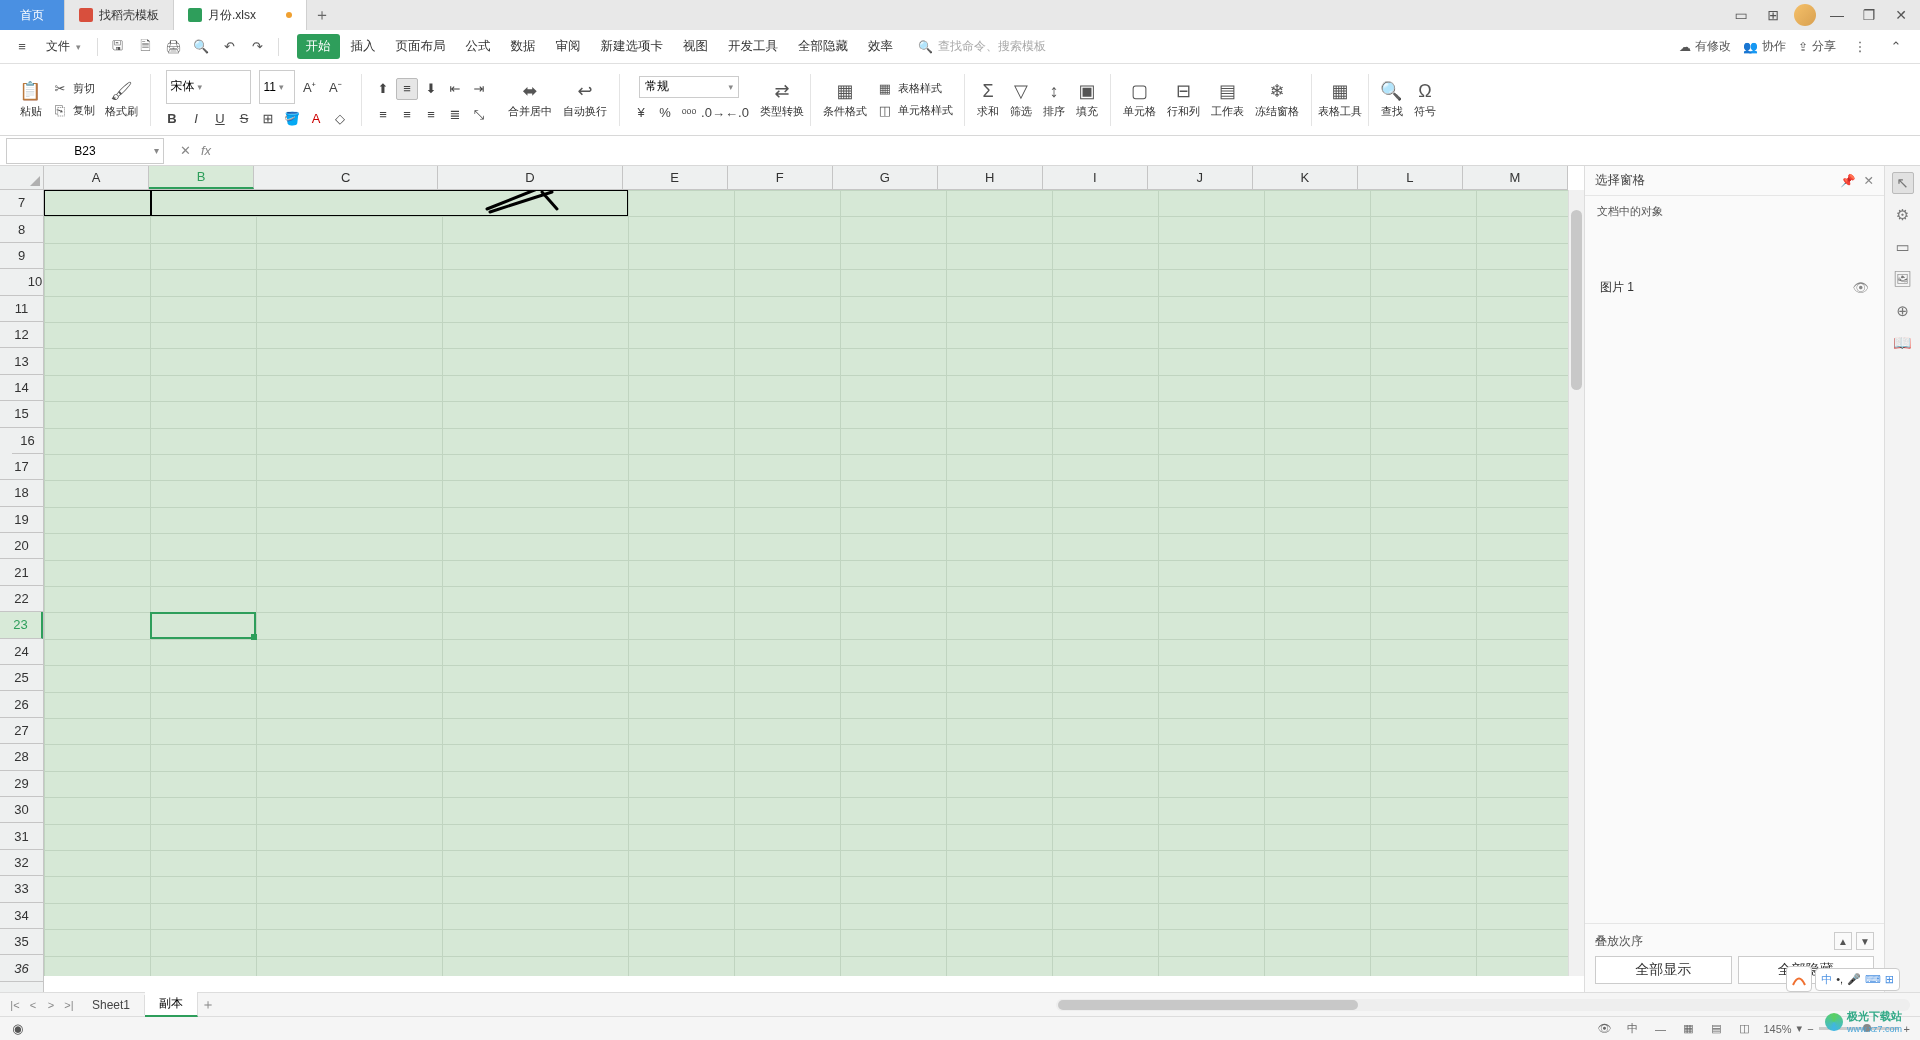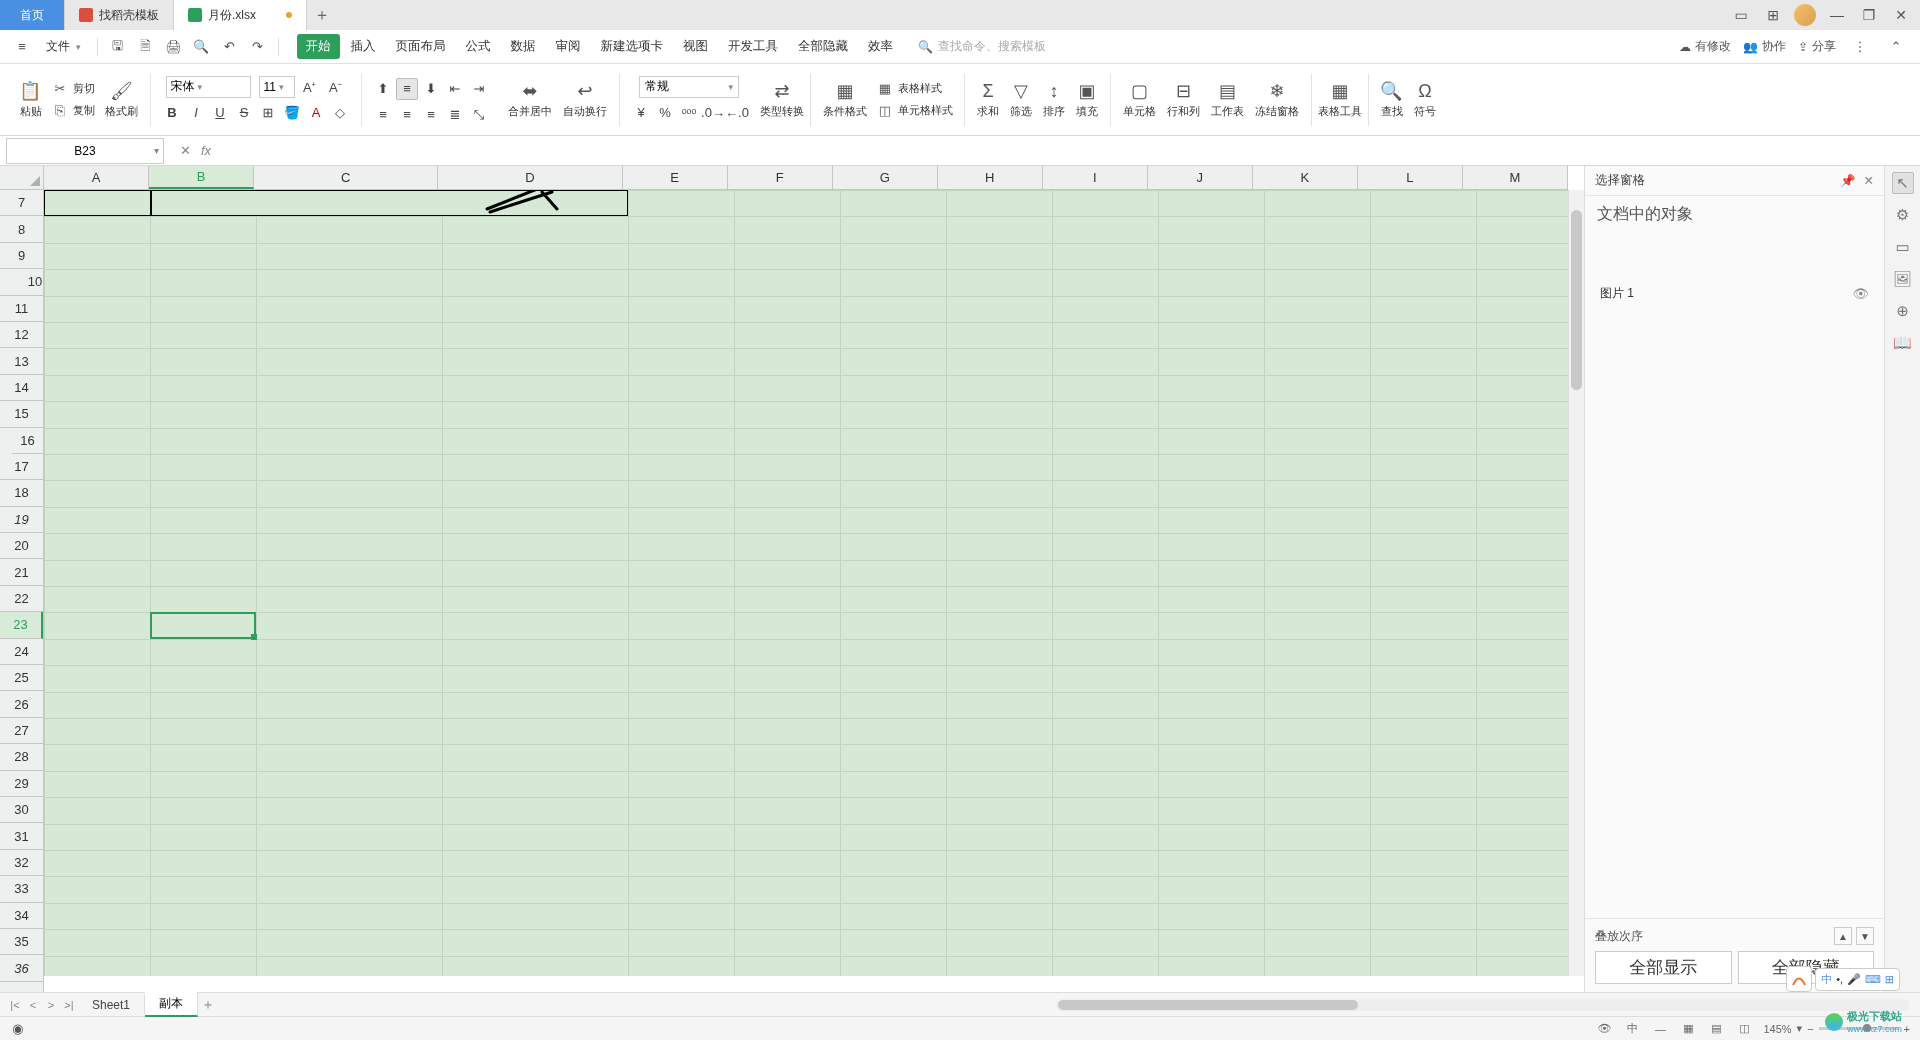--- a/index.html
+++ b/index.html
@@ -34,21 +34,21 @@
 
 
 .ribbon { height: 72px; background: #fff; border-bottom: 1px solid #d8d8d8; display: flex; align-items: center; padding: 0 10px; }
 .ribbon-group { display: flex; flex-direction: column; align-items: center; padding: 0 8px; height: 62px; justify-content: center; }
 .ribbon-group-h { display: flex; align-items: center; gap: 3px; padding: 0 6px; height: 62px; }
 .ribbon-sep { width: 1px; height: 52px; background: #e4e4e4; margin: 0 2px; }
 .big-btn { display: flex; flex-direction: column; align-items: center; font-size: 11px; color: #333; cursor: pointer; padding: 2px 4px; gap: 2px; }
 .big-btn-icon { width: 22px; height: 22px; display: flex; align-items: center; justify-content: center; font-size: 18px; color: #555; }
 .small-row { display: flex; align-items: center; gap: 5px; font-size: 11px; color: #333; cursor: pointer; height: 22px; padding: 0 3px; }
 .small-icon { width: 16px; height: 16px; display: flex; align-items: center; justify-content: center; font-size: 13px; color: #555; }
-.font-box { display: flex; align-items: center; border: 1px solid #ccc; height: 22px; font-size: 12px; padding: 4px 4px; background: #fff; }
+.font-box { display: flex; align-items: center; border: 1px solid #ccc; height: 22px; font-size: 12px; padding: 16px 4px; background: #fff; }
 .font-name { width: 85px; }
 .font-size { width: 36px; margin-left: 4px; }
 .dd-arrow { color: #888; font-size: 9px; margin-left: 3px; cursor: pointer; }
 .fmt-row { display: flex; gap: 2px; margin-top: 4px; }
 .fmt-btn { width: 22px; height: 22px; display: flex; align-items: center; justify-content: center; font-size: 13px; color: #444; cursor: pointer; border-radius: 2px; }
 .fmt-btn.active { background: #e6e6e6; border: 1px solid #bbb; }
 .format-combo { border: 1px solid #ccc; height: 22px; font-size: 12px; padding: 0 5px; width: 100px; display: flex; align-items: center; justify-content: space-between; }
 
 
 .formula-bar { height: 30px; background: #fff; border-bottom: 1px solid #d8d8d8; display: flex; align-items: center; }
@@ -79,29 +79,29 @@
 .selection { position: absolute; border: 2px solid #2e9e5b; background: rgba(255,255,255,0); pointer-events: none; }
 .selection::after { content: ""; position: absolute; right: -3px; bottom: -3px; width: 6px; height: 6px; background: #2e9e5b; }
 .drawing { position: absolute; pointer-events: none; }
 .vscroll { position: absolute; right: 0; top: 24px; bottom: 16px; width: 16px; background: #f1f1f1; border-left: 1px solid #ddd; }
 .vthumb { position: absolute; left: 2px; right: 2px; top: 20px; height: 180px; background: #c8c8c8; border-radius: 6px; cursor: pointer; }
 
 
 .side-panel { width: 300px; background: #fafafa; border-left: 1px solid #ddd; display: flex; flex-direction: column; }
 .panel-header { height: 30px; display: flex; align-items: center; justify-content: space-between; padding: 0 10px; font-size: 12.5px; color: #444; border-bottom: 1px solid #e6e6e6; }
 .panel-header-ctrls { display: flex; gap: 8px; color: #888; }
-.panel-subhead { padding: 8px 12px; font-size: 16px; color: #555; }
+.panel-subhead { padding: 8px 12px; font-size: 11px; color: #555; }
 .panel-list { flex: 1; padding: 4px 12px; }
 .obj-item { display: flex; align-items: center; justify-content: space-between; padding: 4px 3px; font-size: 12px; color: #333; cursor: pointer; margin-top: 44px; }
 .obj-item .eye { color: #888; font-size: 13px; }
 .panel-footer { border-top: 1px solid #e6e6e6; padding: 8px 10px; }
 .stack-row { display: flex; align-items: center; justify-content: space-between; font-size: 12px; color: #555; margin-bottom: 6px; }
 .stack-row .arrow-btn { width: 18px; height: 18px; border: 1px solid #ccc; display: flex; align-items: center; justify-content: center; font-size: 10px; cursor: pointer; }
 .show-btns { display: flex; gap: 6px; }
-.show-btn { flex: 1; border: 1px solid #ccc; background: #fff; font-size: 17px; padding: 4px 0; text-align: center; cursor: pointer; color: #333; }
+.show-btn { flex: 1; border: 1px solid #ccc; background: #fff; font-size: 14px; padding: 4px 0; text-align: center; cursor: pointer; color: #333; }
 
 
 .icon-strip { width: 36px; background: #f3f3f3; border-left: 1px solid #ddd; display: flex; flex-direction: column; align-items: center; padding-top: 6px; gap: 10px; }
 .strip-icon { width: 22px; height: 22px; display: flex; align-items: center; justify-content: center; color: #777; cursor: pointer; font-size: 15px; }
 .strip-icon.sel { background: #e1e1e1; border: 1px solid #bbb; border-radius: 2px; }
 
 
 .sheet-tabs { height: 24px; background: #f5f5f5; border-top: 1px solid #ddd; display: flex; align-items: center; padding: 0 6px; position: relative; }
 .nav-btn { width: 18px; height: 18px; display: flex; align-items: center; justify-content: center; color: #888; cursor: pointer; font-size: 11px; }
 .sheet-tab { padding: 3px 14px; font-size: 12px; color: #444; cursor: pointer; border-right: 1px solid #ddd; }
@@ -406,21 +406,21 @@
         <div class="row-h" style="height: 26.4px;">9</div>
         <div class="row-h" style="height: 26.4px; padding-left: 27px;">10</div>
         <div class="row-h" style="height: 26.4px;">11</div>
         <div class="row-h" style="height: 26.4px;">12</div>
         <div class="row-h" style="height: 26.4px;">13</div>
         <div class="row-h" style="height: 26.4px;">14</div>
         <div class="row-h" style="height: 26.4px;">15</div>
         <div class="row-h" style="height: 26.4px; margin-left: 12px;">16</div>
         <div class="row-h" style="height: 26.4px;">17</div>
         <div class="row-h" style="height: 26.4px;">18</div>
-        <div class="row-h" style="height: 26.4px; font-style: italic;">19</div>
+        <div class="row-h" style="height: 26.4px;">19</div>
         <div class="row-h" style="height: 26.4px;">20</div>
         <div class="row-h" style="height: 26.4px;">21</div>
         <div class="row-h" style="height: 26.4px;">22</div>
         <div class="row-h sel" style="height: 26.4px;">23</div>
         <div class="row-h" style="height: 26.4px;">24</div>
         <div class="row-h" style="height: 26.4px;">25</div>
         <div class="row-h" style="height: 26.4px;">26</div>
         <div class="row-h" style="height: 26.4px;">27</div>
         <div class="row-h" style="height: 26.4px;">28</div>
         <div class="row-h" style="height: 26.4px;">29</div>

